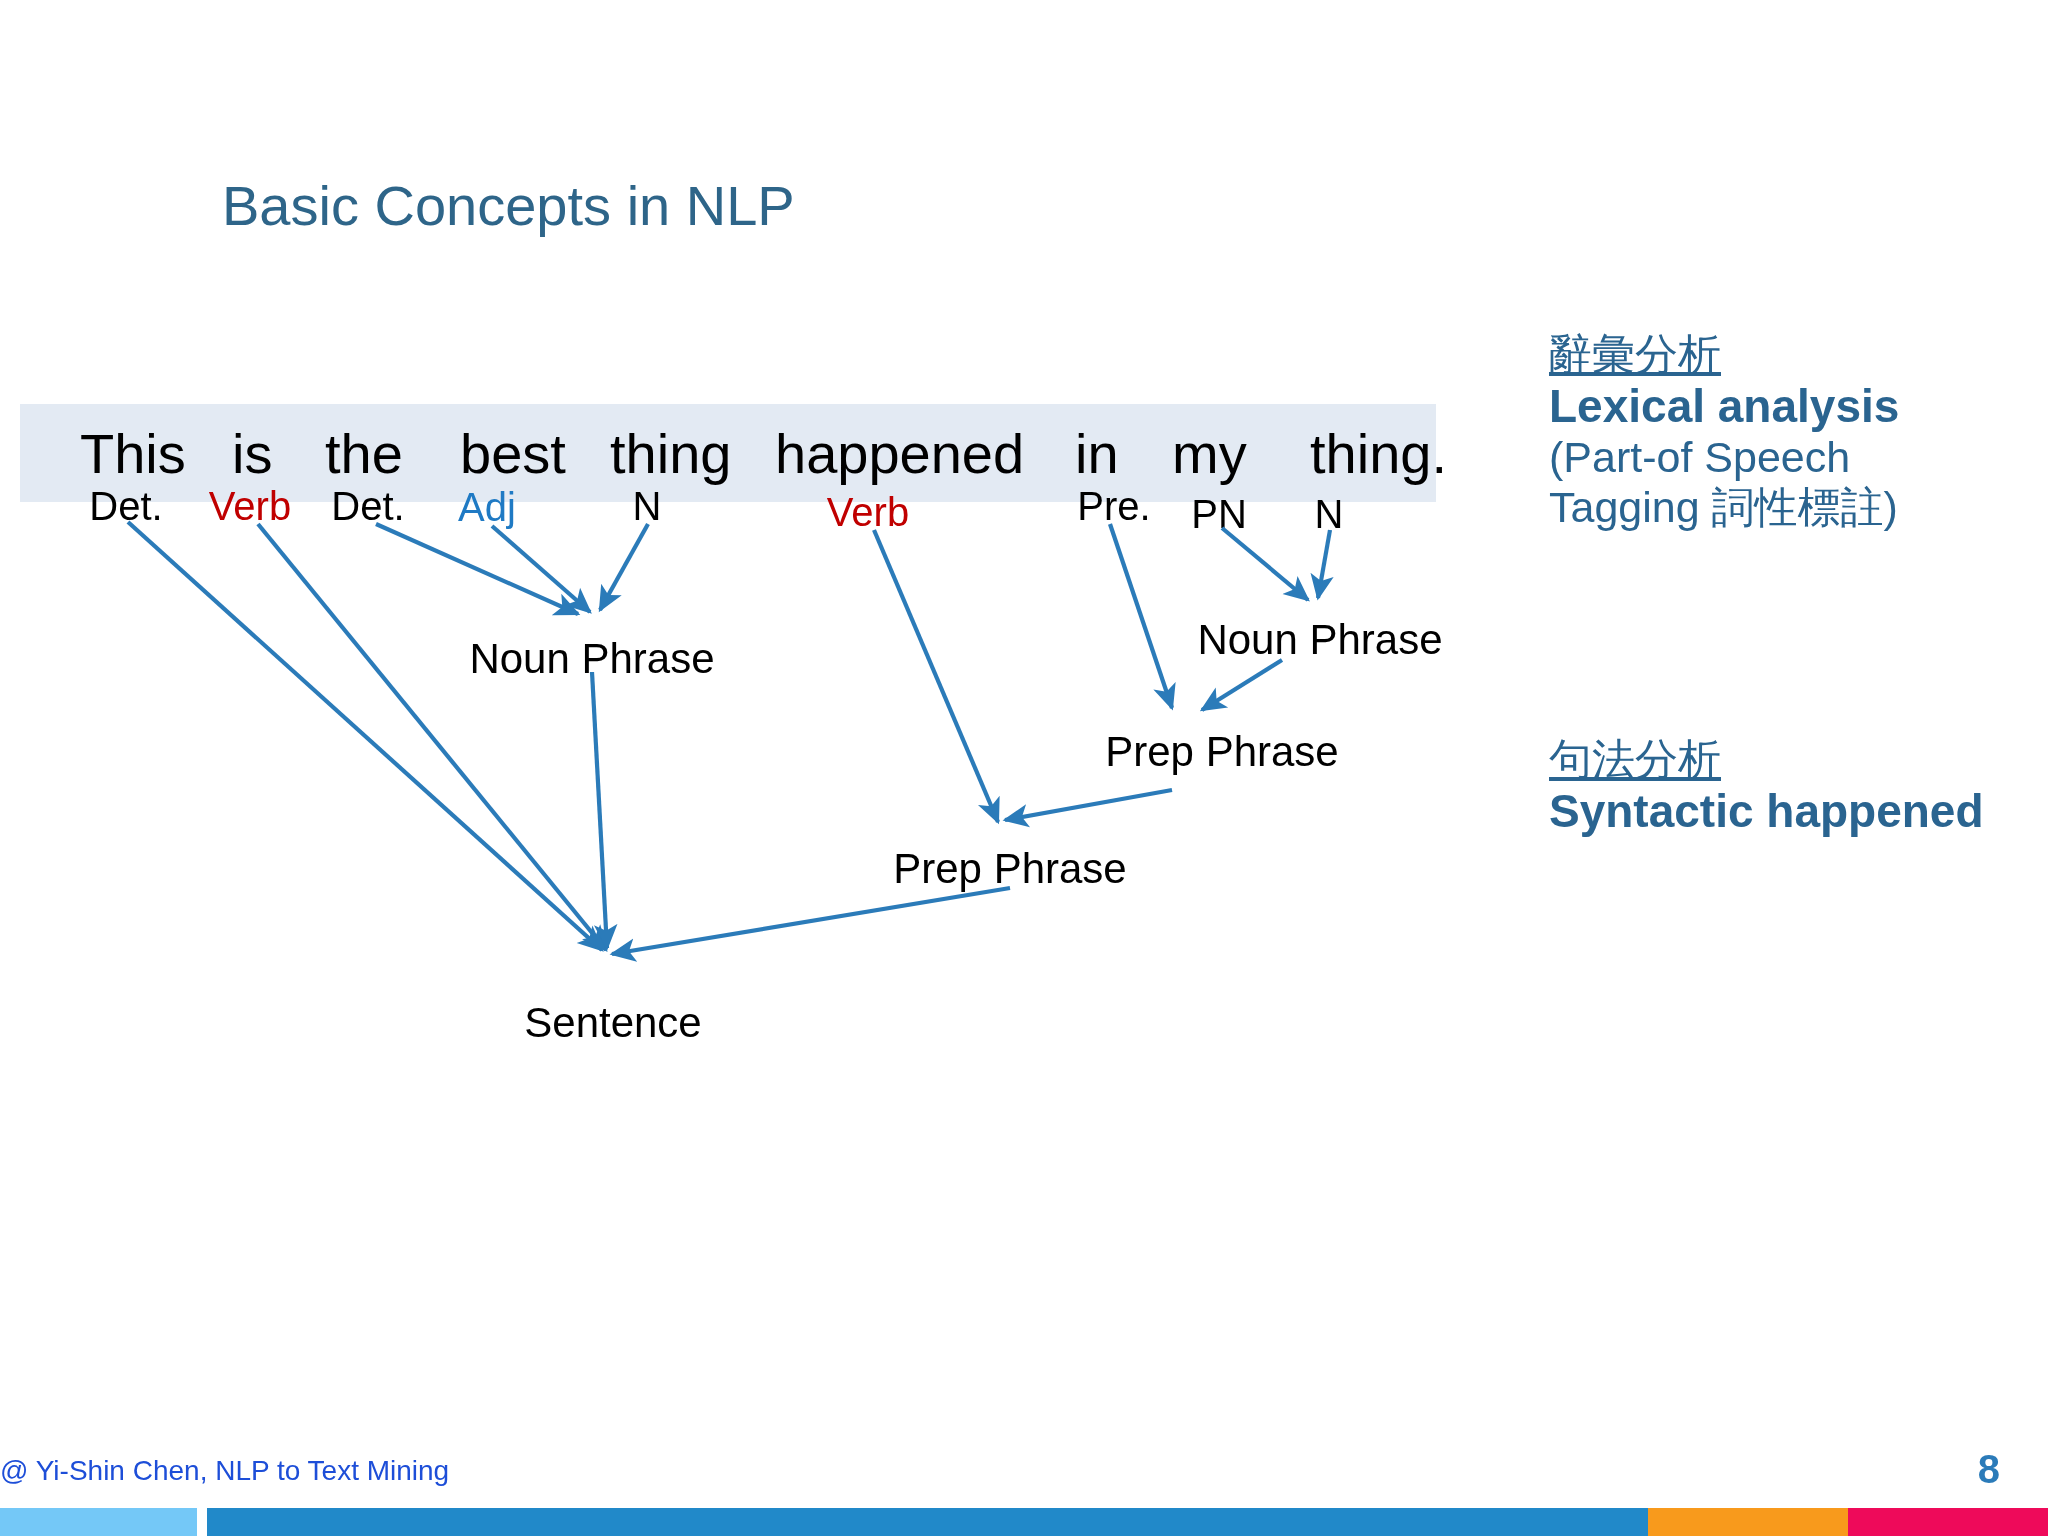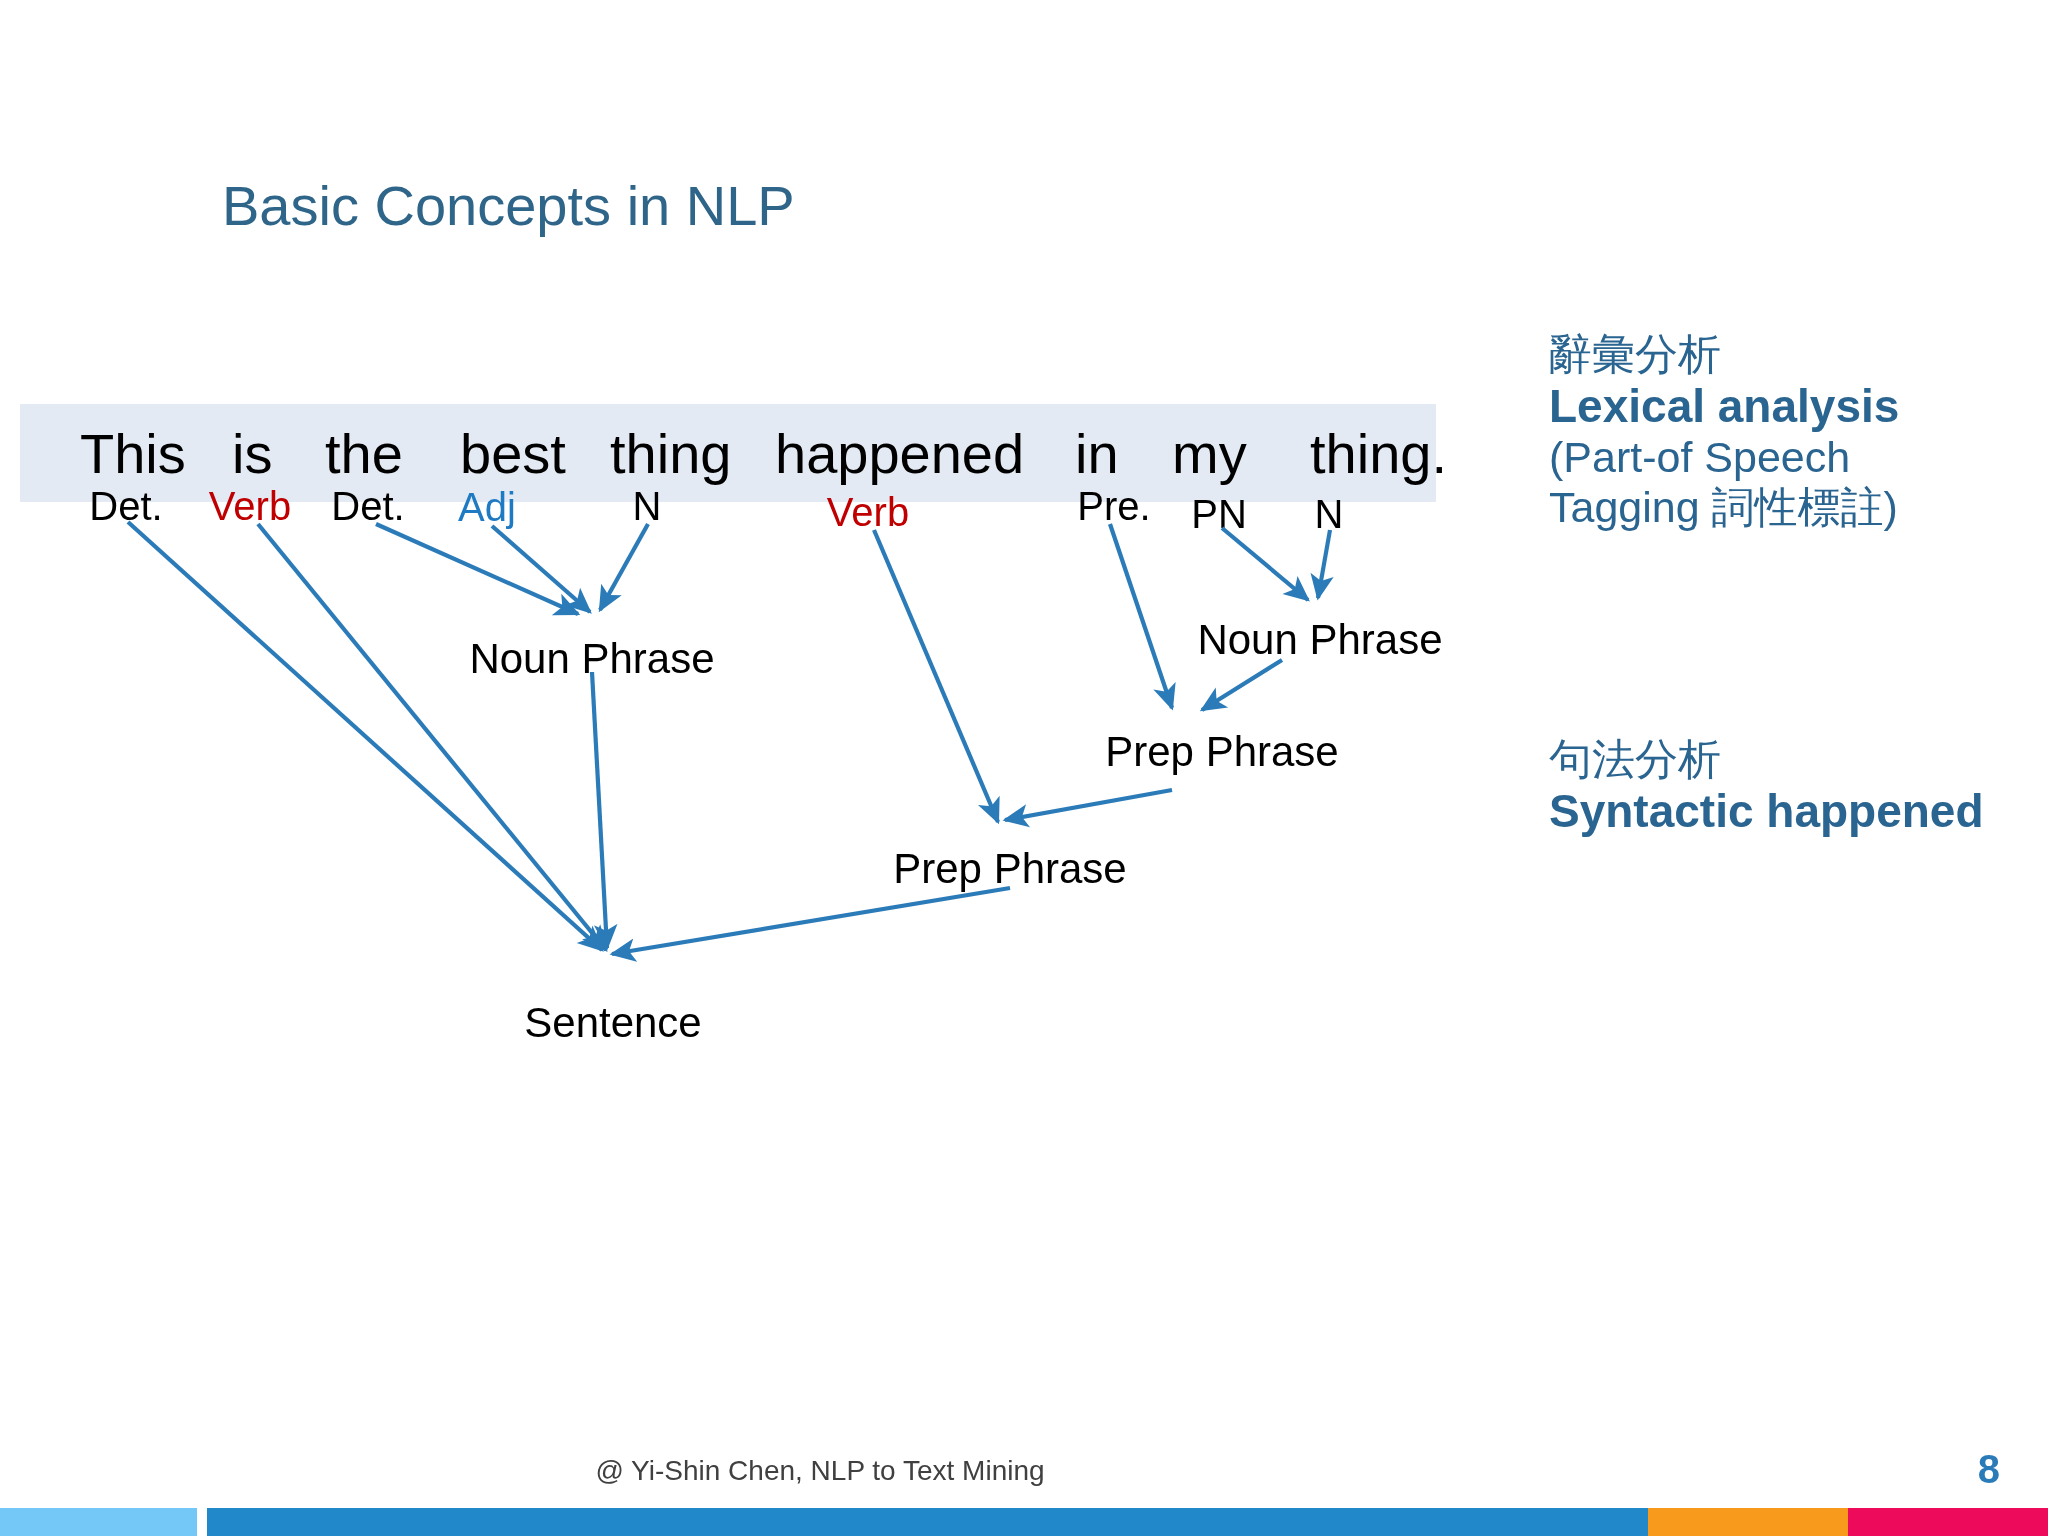--- a/index.html
+++ b/index.html
@@ -81,34 +81,33 @@
   }
 
   
   .annotation-block {
     position: absolute;
     color: #2a6490;
     font-size: 43px;
     line-height: 1.16;
     white-space: nowrap;
   }
-  .annotation-block .ann-cjk   { font-weight: normal; }
+  .annotation-block .ann-cjk   { font-weight: normal; text-decoration: underline; }
   .annotation-block .ann-bold  { font-weight: bold; font-size: 46px; }
   .annotation-block .ann-paren { font-weight: normal; }
   #annotation-lexical  { left: 1549px; top: 330px; }
   #annotation-syntactic{ left: 1549px; top: 735px; }
 
   
   #footer-credit {
     position: absolute;
     left: 0;
     top: 1455px;
     width: 1640px;
-    text-align: center;
-    color: #404040;
+    color: #1d4ed8;
     font-size: 28px;
   }
   #page-number {
     position: absolute;
     right: 48px;
     top: 1447px;
     color: #2b7bb9;
     font-size: 40px;
     font-weight: bold;
   }

